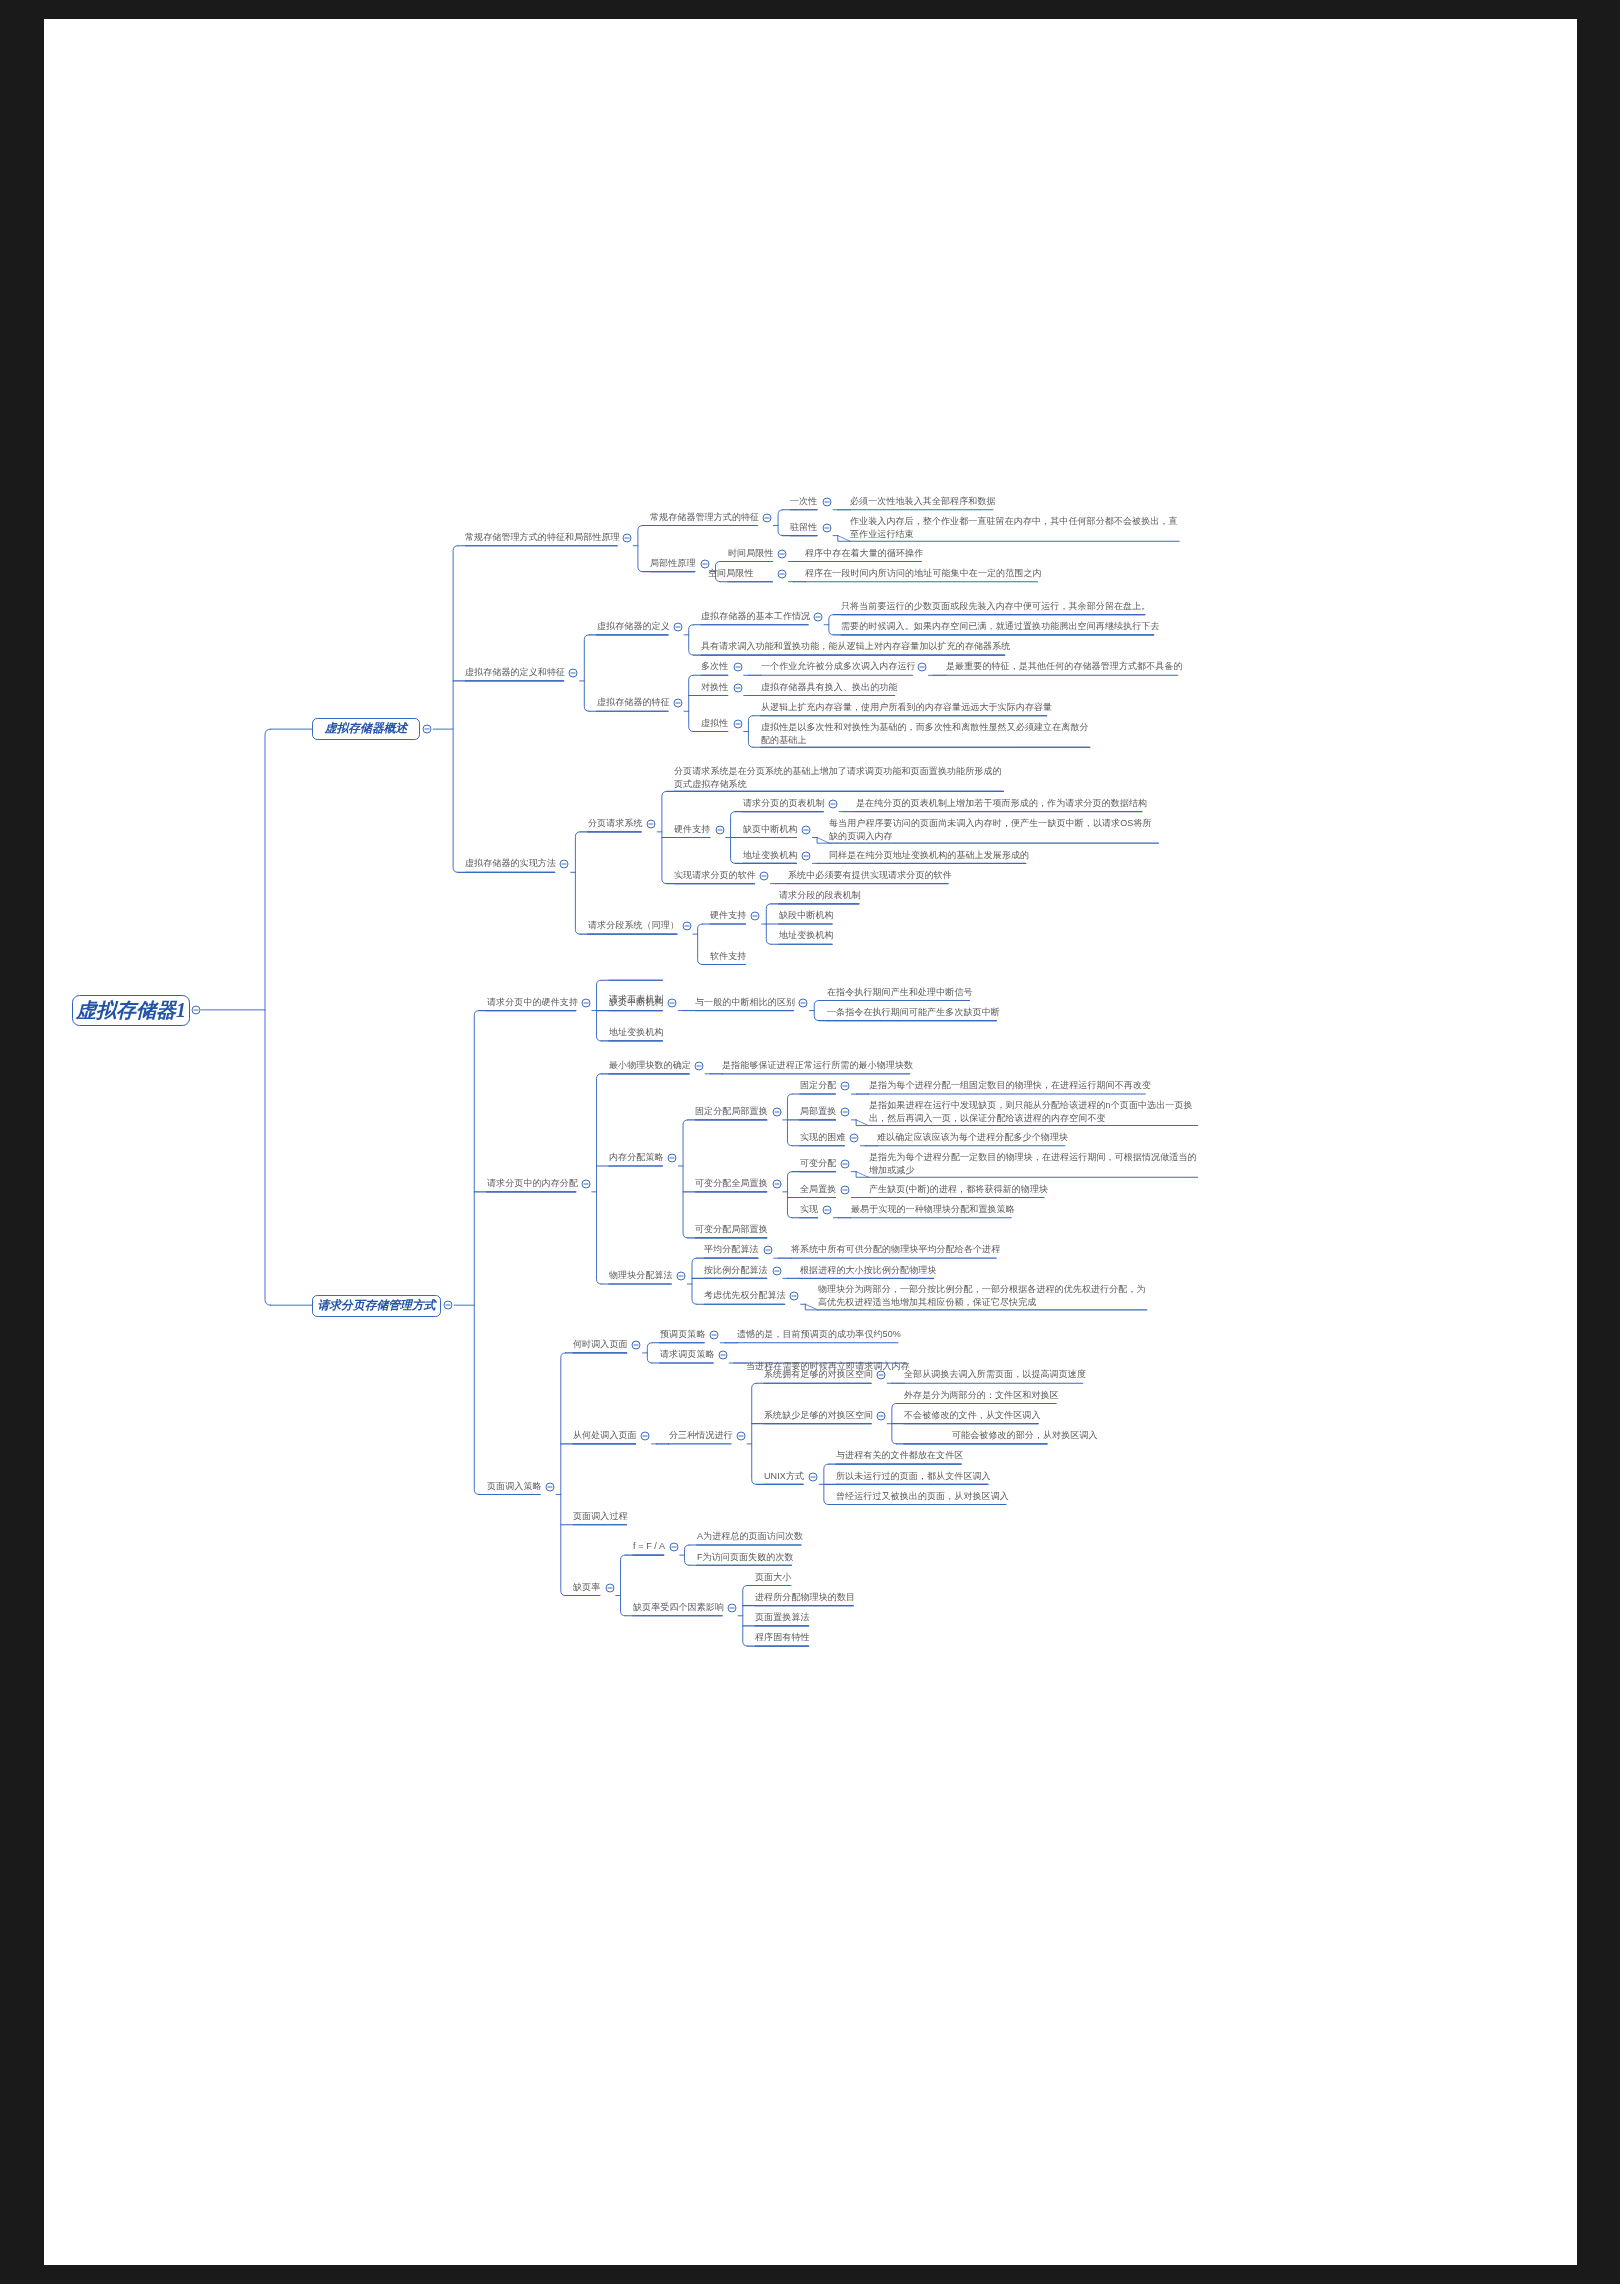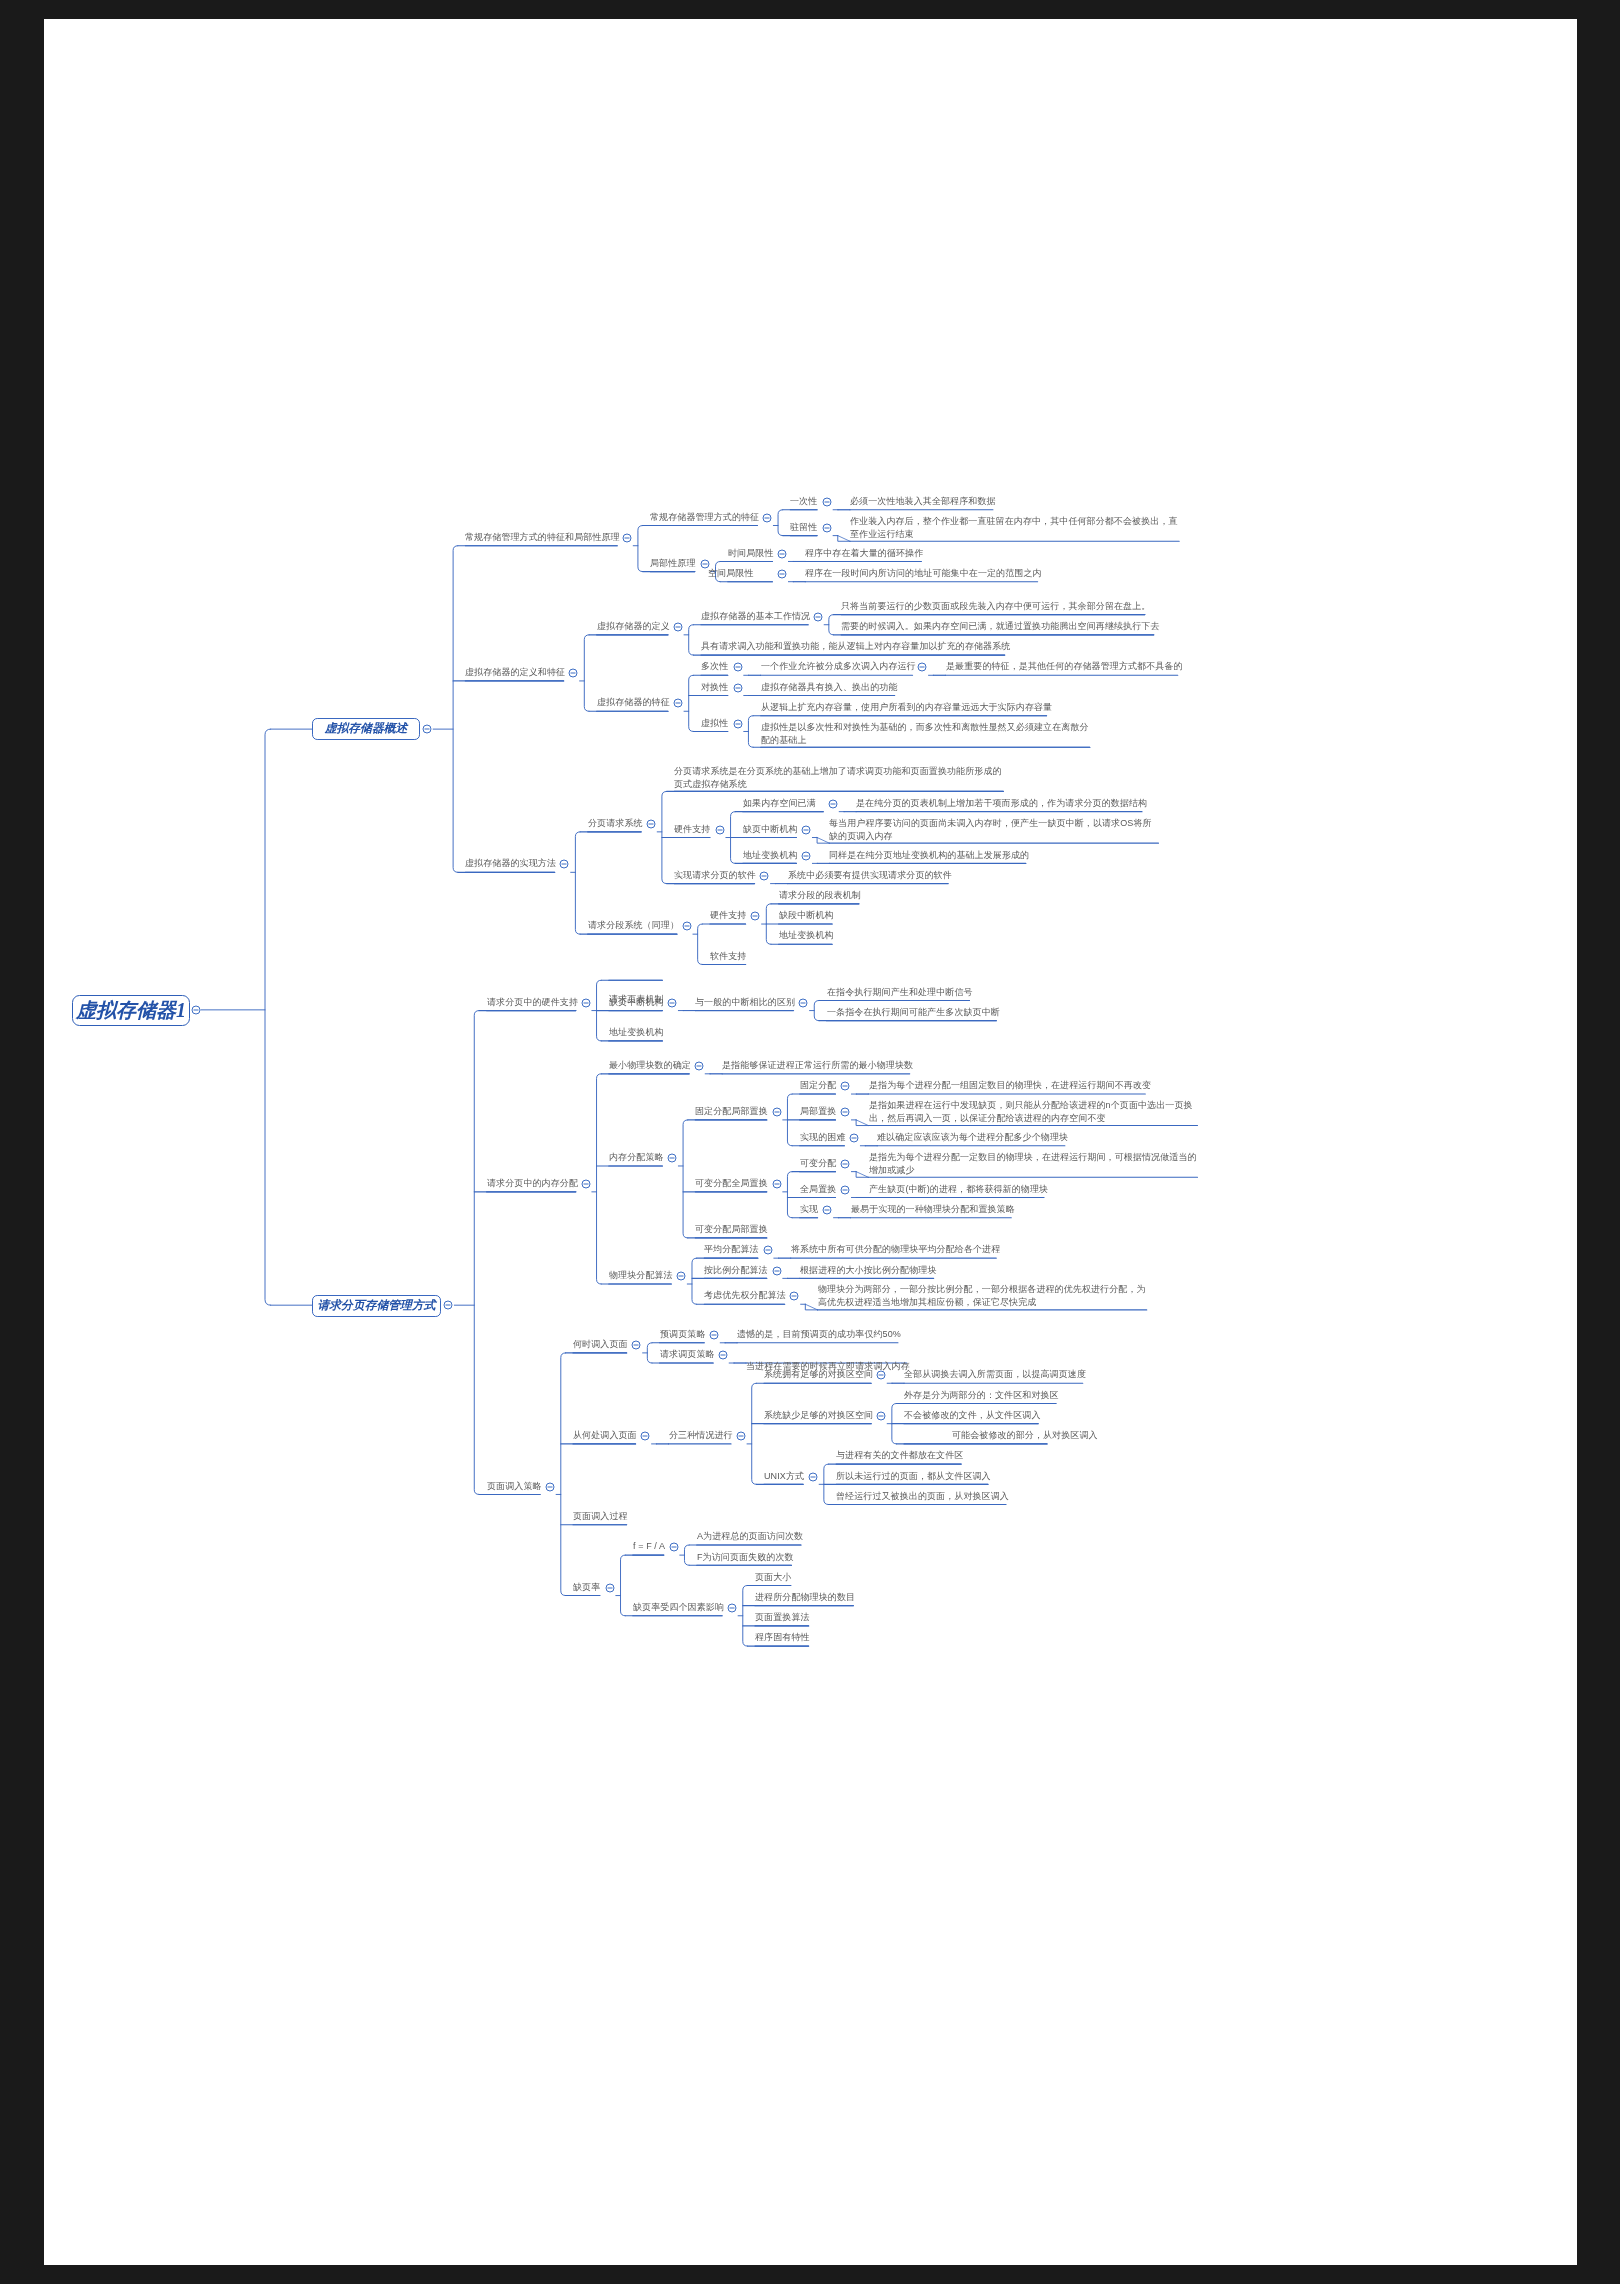--- a/index.html
+++ b/index.html
@@ -471,21 +471,21 @@
         <div class="tog" style="left: 694px; top: 705px;"></div>
         <div class="node" style="left: 717px; top: 689px;"><span class="lbl">从逻辑上扩充内存容量，使用户所看到的内存容量远远大于实际内存容量</span></div>
         <div class="node wrap" style="left: 717px; top: 715px; width: 329px;"><span class="lbl">虚拟性是以多次性和对换性为基础的，而多次性和离散性显然又必须建立在离散分配的基础上</span></div>
         <div class="node" style="left: 421px; top: 845px;"><span class="lbl">虚拟存储器的实现方法</span></div>
         <div class="tog" style="left: 520px; top: 845px;"></div>
         <div class="node" style="left: 544px; top: 805px;"><span class="lbl">分页请求系统</span></div>
         <div class="tog" style="left: 607px; top: 805px;"></div>
         <div class="node wrap" style="left: 630px; top: 759px; width: 329px;"><span class="lbl">分页请求系统是在分页系统的基础上增加了请求调页功能和页面置换功能所形成的页式虚拟存储系统</span></div>
         <div class="node" style="left: 630px; top: 811px;"><span class="lbl">硬件支持</span></div>
         <div class="tog" style="left: 676px; top: 811px;"></div>
-        <div class="node" style="left: 699px; top: 785px;"><span class="lbl">如果内存空间已满</span></div>
+        <div class="node" style="left: 699px; top: 785px;"><span class="lbl">请求分页的页表机制</span></div>
         <div class="tog" style="left: 789px; top: 785px;"></div>
         <div class="node" style="left: 812px; top: 785px;"><span class="lbl">是在纯分页的页表机制上增加若干项而形成的，作为请求分页的数据结构</span></div>
         <div class="node" style="left: 699px; top: 811px;"><span class="lbl">缺页中断机构</span></div>
         <div class="tog" style="left: 762px; top: 811px;"></div>
         <div class="node wrap" style="left: 785px; top: 811px; width: 329px;"><span class="lbl">每当用户程序要访问的页面尚未调入内存时，便产生一缺页中断，以请求OS将所缺的页调入内存</span></div>
         <div class="node" style="left: 699px; top: 837px;"><span class="lbl">地址变换机构</span></div>
         <div class="tog" style="left: 762px; top: 837px;"></div>
         <div class="node" style="left: 785px; top: 837px;"><span class="lbl">同样是在纯分页地址变换机构的基础上发展形成的</span></div>
         <div class="node" style="left: 630px; top: 857px;"><span class="lbl">实现请求分页的软件</span></div>
         <div class="tog" style="left: 720px; top: 857px;"></div>

